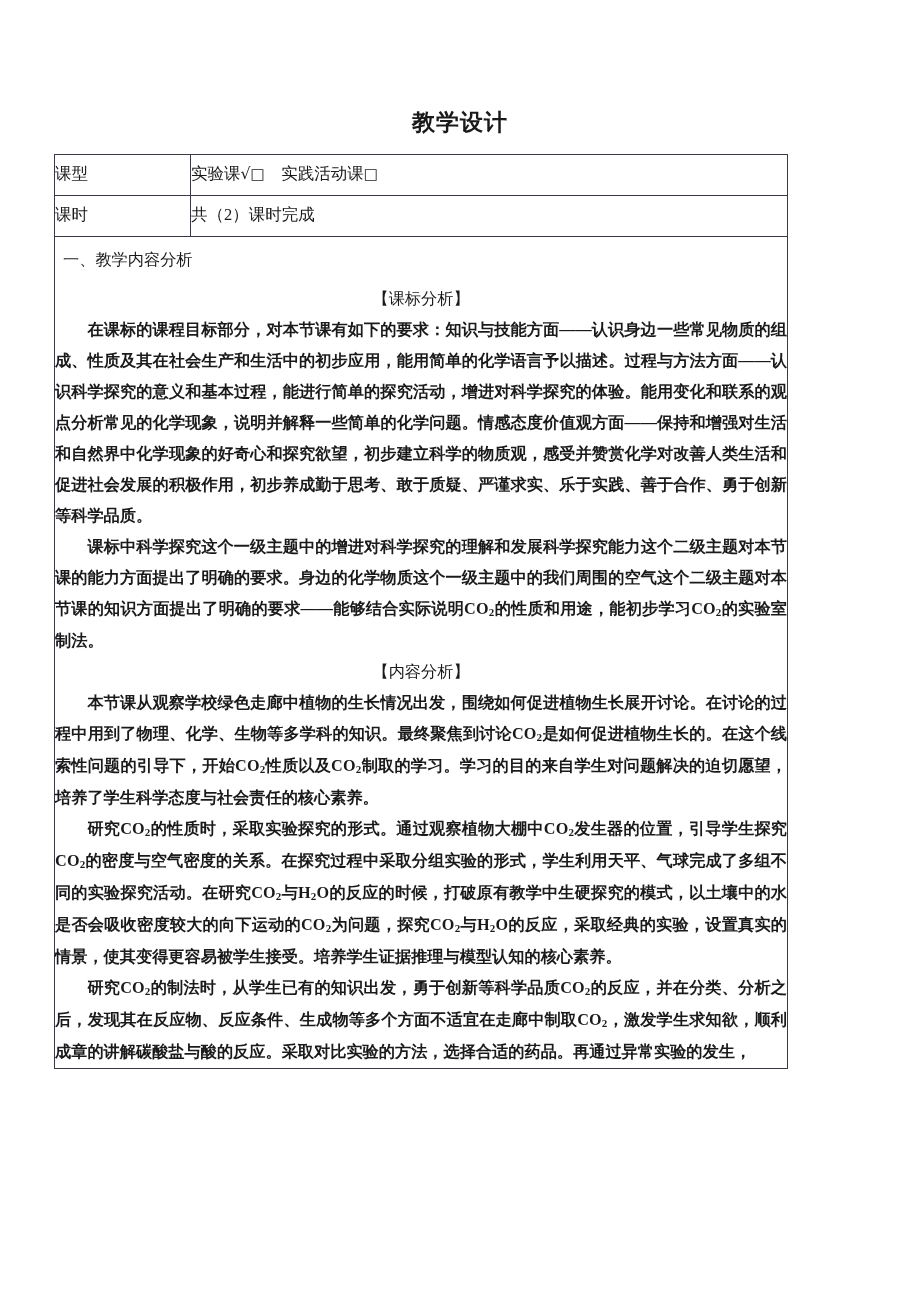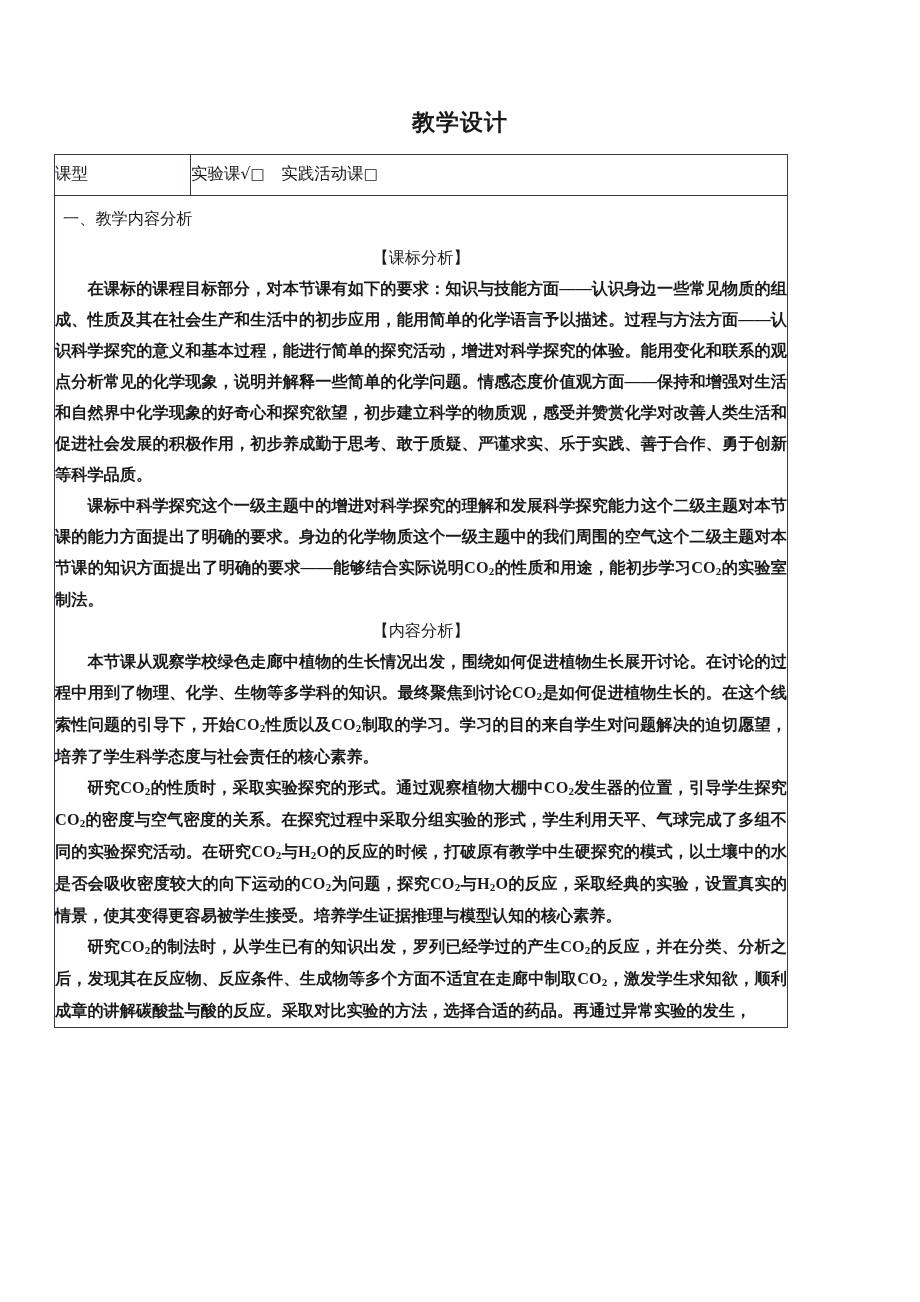--- a/index.html
+++ b/index.html
@@ -107,39 +107,43 @@
   <div class="doc-title">教学设计</div>
 
   <table class="main-table">
     <tbody>
       <tr class="info-row">
         <td class="label-cell">课型</td>
         <td class="value-cell">
           <span>实验课</span><span class="tick">√</span><span class="boxglyph">□</span><span>　</span><span>实践活动课</span><span class="boxglyph">□</span>
         </td>
       </tr>
+      <tr class="info-row">
+        <td class="label-cell">课时</td>
+        <td class="value-cell">共（2）课时完成</td>
+      </tr>
       <tr>
         <td class="body-cell" colspan="2">
           <div class="body-block">
 
             <p class="line-head">一、教学内容分析</p>
 
             <p class="bracket-head">【课标分析】</p>
 
             <p class="para">在课标的课程目标部分，对本节课有如下的要求：知识与技能方面——认识身边一些常见物质的组成、性质及其在社会生产和生活中的初步应用，能用简单的化学语言予以描述。过程与方法方面——认识科学探究的意义和基本过程，能进行简单的探究活动，增进对科学探究的体验。能用变化和联系的观点分析常见的化学现象，说明并解释一些简单的化学问题。情感态度价值观方面——保持和增强对生活和自然界中化学现象的好奇心和探究欲望，初步建立科学的物质观，感受并赞赏化学对改善人类生活和促进社会发展的积极作用，初步养成勤于思考、敢于质疑、严谨求实、乐于实践、善于合作、勇于创新等科学品质。</p>
 
             <p class="para"><span>课标中科学探究这个一级主题中的增进对科学探究的理解和发展科学探究能力这个二级主题对本节课的能力方面提出了明确的要求。身边的化学物质这个一级主题中的我们周围的空气这个二级主题对本节课的知识方面提出了明确的要求——能够结合实际说明</span><span class="chem"><span>CO</span><sub>2</sub></span><span>的性质和用途，能初步学习</span><span class="chem"><span>CO</span><sub>2</sub></span><span>的实验室制法。</span></p>
 
             <p class="bracket-head">【内容分析】</p>
 
             <p class="para"><span>本节课从观察学校绿色走廊中植物的生长情况出发，围绕如何促进植物生长展开讨论。在讨论的过程中用到了物理、化学、生物等多学科的知识。最终聚焦到讨论</span><span class="chem"><span>CO</span><sub>2</sub></span><span>是如何促进植物生长的。在这个线索性问题的引导下，开始</span><span class="chem"><span>CO</span><sub>2</sub></span><span>性质以及</span><span class="chem"><span>CO</span><sub>2</sub></span><span>制取的学习。学习的目的来自学生对问题解决的迫切愿望，培养了学生科学态度与社会责任的核心素养。</span></p>
 
             <p class="para"><span>研究</span><span class="chem"><span>CO</span><sub>2</sub></span><span>的性质时，采取实验探究的形式。通过观察植物大棚中</span><span class="chem"><span>CO</span><sub>2</sub></span><span>发生器的位置，引导学生探究</span><span class="chem"><span>CO</span><sub>2</sub></span><span>的密度与空气密度的关系。在探究过程中采取分组实验的形式，学生利用天平、气球完成了多组不同的实验探究活动。在研究</span><span class="chem"><span>CO</span><sub>2</sub></span><span>与</span><span class="chem"><span>H</span><sub>2</sub><span>O</span></span><span>的反应的时候，打破原有教学中生硬探究的模式，以土壤中的水是否会吸收密度较大的向下运动的</span><span class="chem"><span>CO</span><sub>2</sub></span><span>为问题，探究</span><span class="chem"><span>CO</span><sub>2</sub></span><span>与</span><span class="chem"><span>H</span><sub>2</sub><span>O</span></span><span>的反应，采取经典的实验，设置真实的情景，使其变得更容易被学生接受。培养学生证据推理与模型认知的核心素养。</span></p>
 
-            <p class="para"><span>研究</span><span class="chem"><span>CO</span><sub>2</sub></span><span>的制法时，从学生已有的知识出发，罗列已经学过的产生</span><span class="chem"><span>CO</span><sub>2</sub></span><span>的反应，并在分类、分析之后，发现其在反应物、反应条件、生成物等多个方面不适宜在走廊中制取</span><span class="chem"><span>CO</span><sub>2</sub></span><span>，激发学生求知欲，顺利成章的讲解碳酸盐与酸的反应。采取对比实验的方法，选择合适的药品。再通过异常实验的发生，</span></p>
+            <p class="para"><span>研究</span><span class="chem"><span>CO</span><sub>2</sub></span><span>的制法时，从学生已有的知识出发，勇于创新等科学品质</span><span class="chem"><span>CO</span><sub>2</sub></span><span>的反应，并在分类、分析之后，发现其在反应物、反应条件、生成物等多个方面不适宜在走廊中制取</span><span class="chem"><span>CO</span><sub>2</sub></span><span>，激发学生求知欲，顺利成章的讲解碳酸盐与酸的反应。采取对比实验的方法，选择合适的药品。再通过异常实验的发生，</span></p>
 
           </div>
         </td>
       </tr>
     </tbody>
   </table>
 
 </div>
 
 </body></html>

